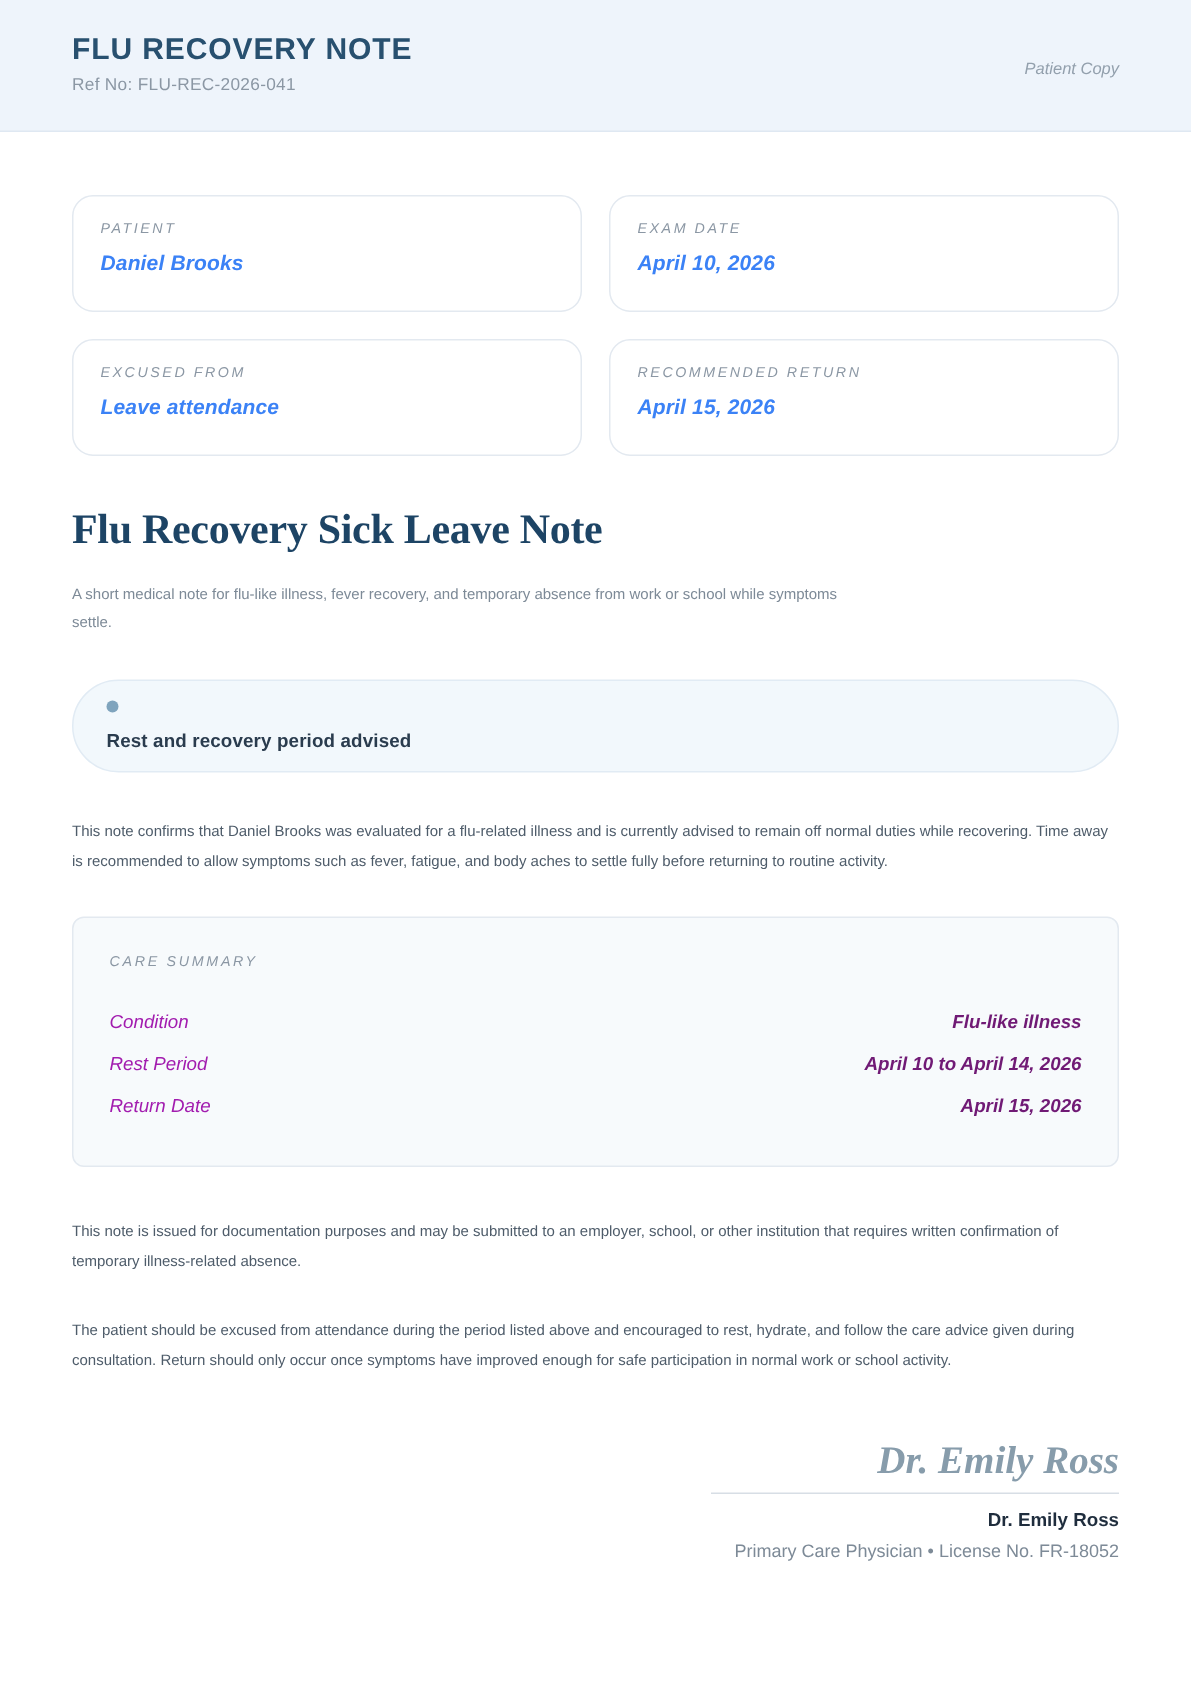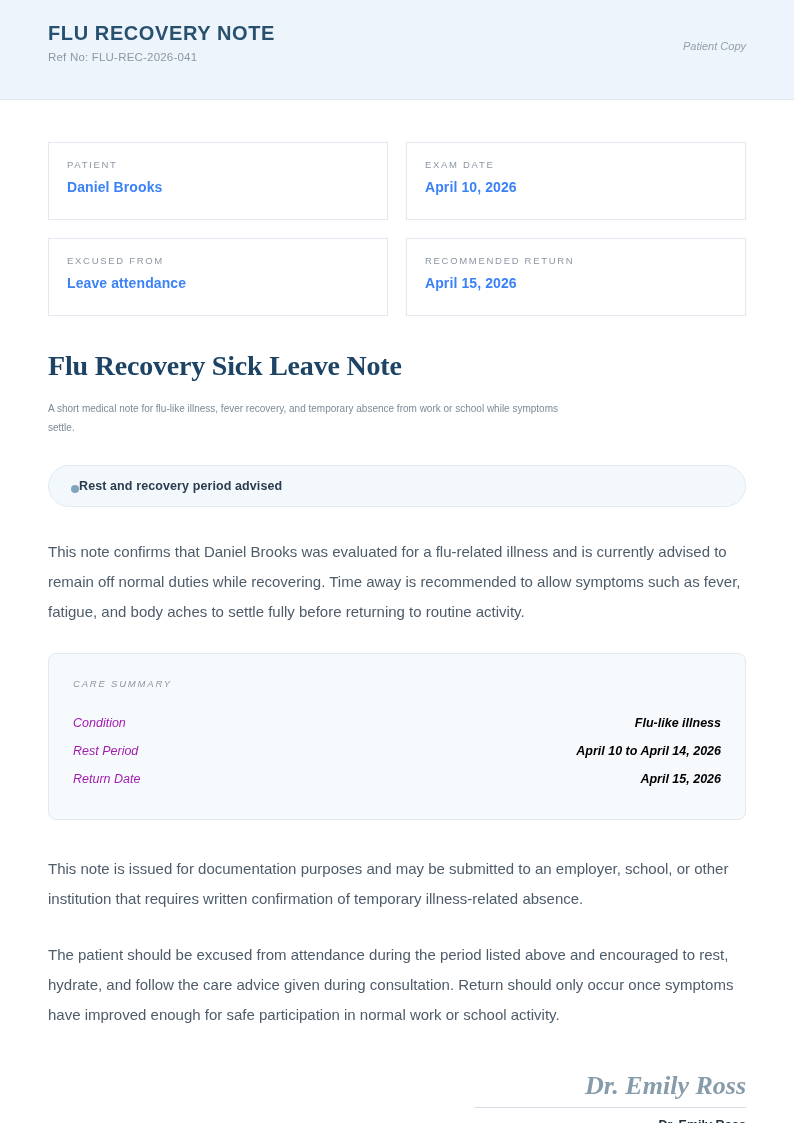--- a/index.html
+++ b/index.html
@@ -23,21 +23,21 @@
   }
 
   
   .doc-header {
     background: #eef4fb;
     border-bottom: 1px solid #dfe8f2;
     padding: 22px 48px 20px 48px;
     display: flex;
     align-items: flex-start;
     justify-content: space-between;
-    height: 100px;
+    height: 88px;
     box-sizing: border-box;
   }
   .header-left {
     display: flex;
     flex-direction: column;
     gap: 7px;
   }
   .doc-title {
     font-size: 20px;
     font-weight: bold;
@@ -65,25 +65,26 @@
 
   
   .info-grid {
     display: grid;
     grid-template-columns: 1fr 1fr;
     gap: 18px 18px;
     margin-bottom: 34px;
   }
   .info-card {
     border: 1px solid #e3e9f0;
-    border-radius: 0;
+    border-radius: 14px;
     background: #ffffff;
     padding: 16px 18px 17px 18px;
     box-sizing: border-box;
     min-height: 78px;
+    font-style: italic;
   }
   .info-label {
     font-size: 9.5px;
     letter-spacing: 1.7px;
     color: #8b97a4;
     text-transform: uppercase;
     margin-bottom: 9px;
   }
   .info-value {
     font-size: 14px;
@@ -106,44 +107,46 @@
     font-size: 10px;
     color: #7d8a97;
     line-height: 1.85;
     max-width: 530px;
     margin: 0 0 28px 0;
   }
 
   
   .banner {
     display: flex;
-    align-items: flex-end;
+    align-items: flex-start;
+    gap: 12px;
     background: #f2f8fc;
     border: 1px solid #e1ebf4;
     border-radius: 999px;
     padding: 13px 22px;
     margin-bottom: 30px;
+    flex-direction: column;
   }
   .banner-dot {
     width: 8px;
     height: 8px;
     border-radius: 50%;
     background: #7fa4bd;
     flex: 0 0 auto;
   }
   .banner-text {
     font-size: 12.5px;
     font-weight: bold;
     color: #2a3c4e;
     letter-spacing: 0.1px;
   }
 
   
   .para {
-    font-size: 15px;
+    font-size: 10px;
     color: #4e5c6a;
     line-height: 2.0;
     margin: 0 0 26px 0;
   }
   .para.tight { margin-bottom: 22px; }
 
   
   .summary {
     border: 1px solid #e3e9f0;
     border-radius: 8px;
@@ -165,21 +168,21 @@
     justify-content: space-between;
     padding: 7px 0;
   }
   .summary-key {
     font-size: 12.5px;
     color: #a21caf;
   }
   .summary-val {
     font-size: 12.5px;
     font-weight: bold;
-    color: #000000;
+    color: #701a75;
     text-align: left;
   }
 
   
   .signature-area {
     display: flex;
     justify-content: flex-end;
     margin-top: 42px;
   }
   .signature-block {

